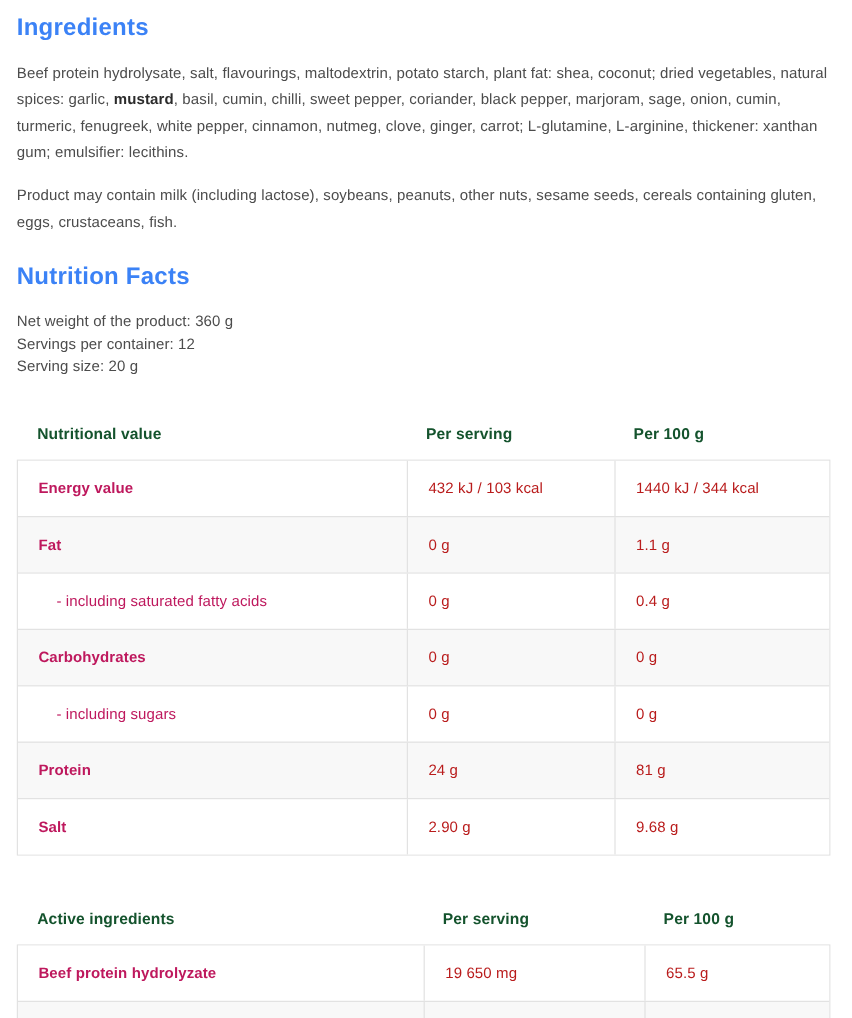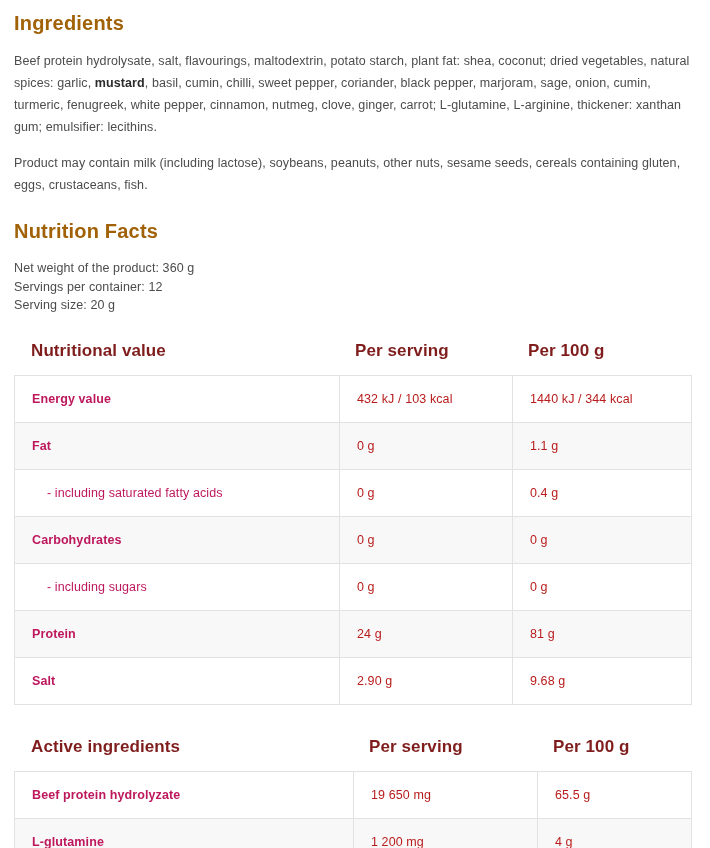--- a/index.html
+++ b/index.html
@@ -10,21 +10,21 @@
     -webkit-font-smoothing: antialiased;
   }
   .page {
     box-sizing: border-box;
     width: 710px;
     padding: 10px 16px 12px 14px;
   }
   .section-title {
     font-size: 20px;
     font-weight: 700;
-    color: #a16207;
+    color: #3b82f6;
     letter-spacing: 0.2px;
     margin: 2px 0 15px 0;
   }
   .section-title.second { margin: 24px 0 16px 0; }
   .body-text {
     width: 678px;
     font-size: 12.5px;
     line-height: 22px;
     color: #4c4c4c;
     letter-spacing: 0.1px;
@@ -40,24 +40,25 @@
     margin: 0;
   }
   .table-head {
     display: grid;
     margin: 26px 0 14px 0;
   }
   .table-head.t2 { margin-top: 32px; }
   .table-head .th {
     box-sizing: border-box;
     padding-left: 17px;
-    font-size: 17px;
+    font-size: 13px;
     font-weight: 700;
-    color: #7f1d1d;
+    color: #14532d;
     letter-spacing: 0.1px;
+    margin-top: 13px;
   }
   .cols-1 { grid-template-columns: 324px 173px 181px; }
   .cols-2 { grid-template-columns: 338px 184px 156px; }
   .ntable {
     box-sizing: border-box;
     width: 678px;
     border: 1px solid #e2e2e2;
   }
   .tr {
     display: grid;

